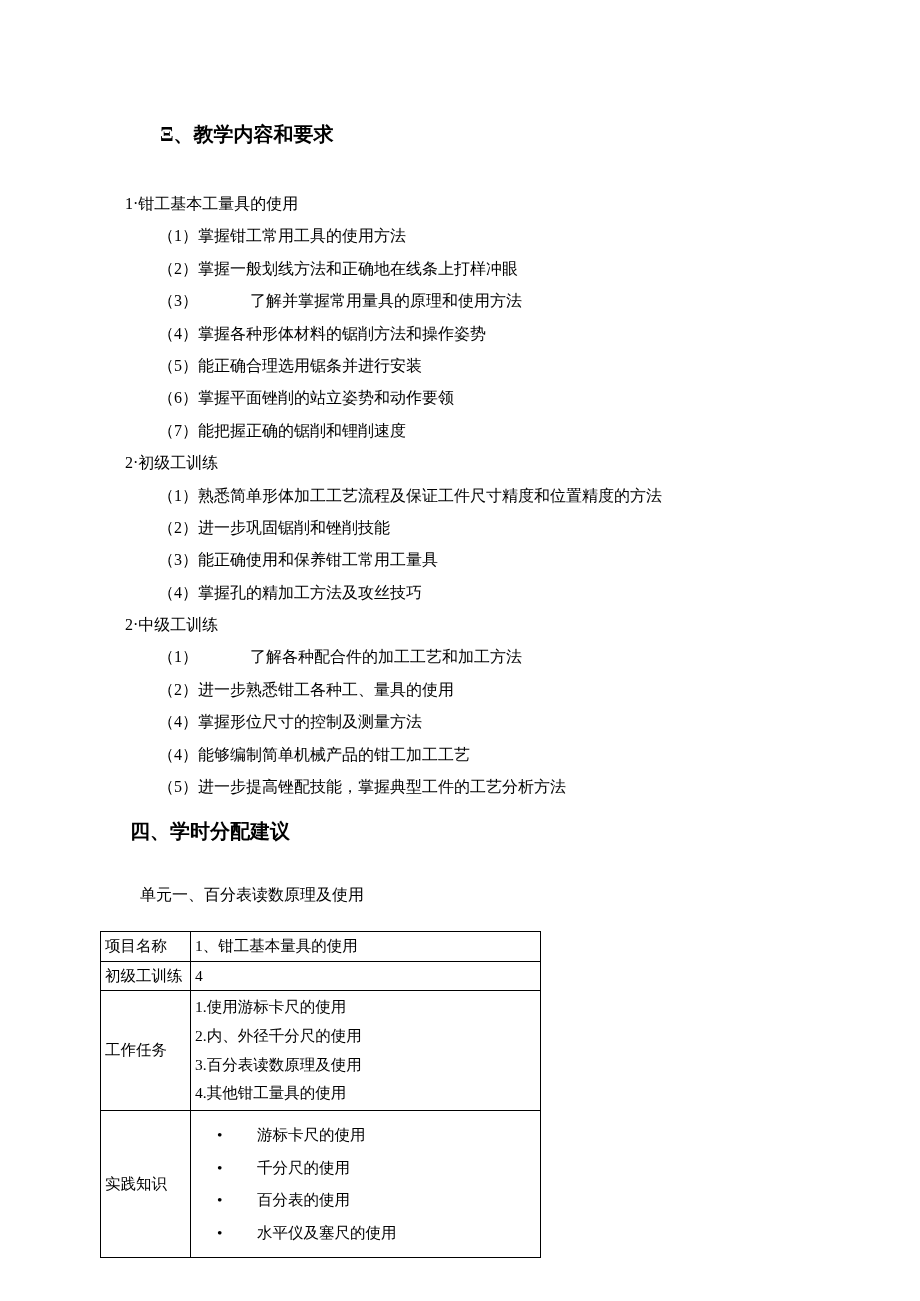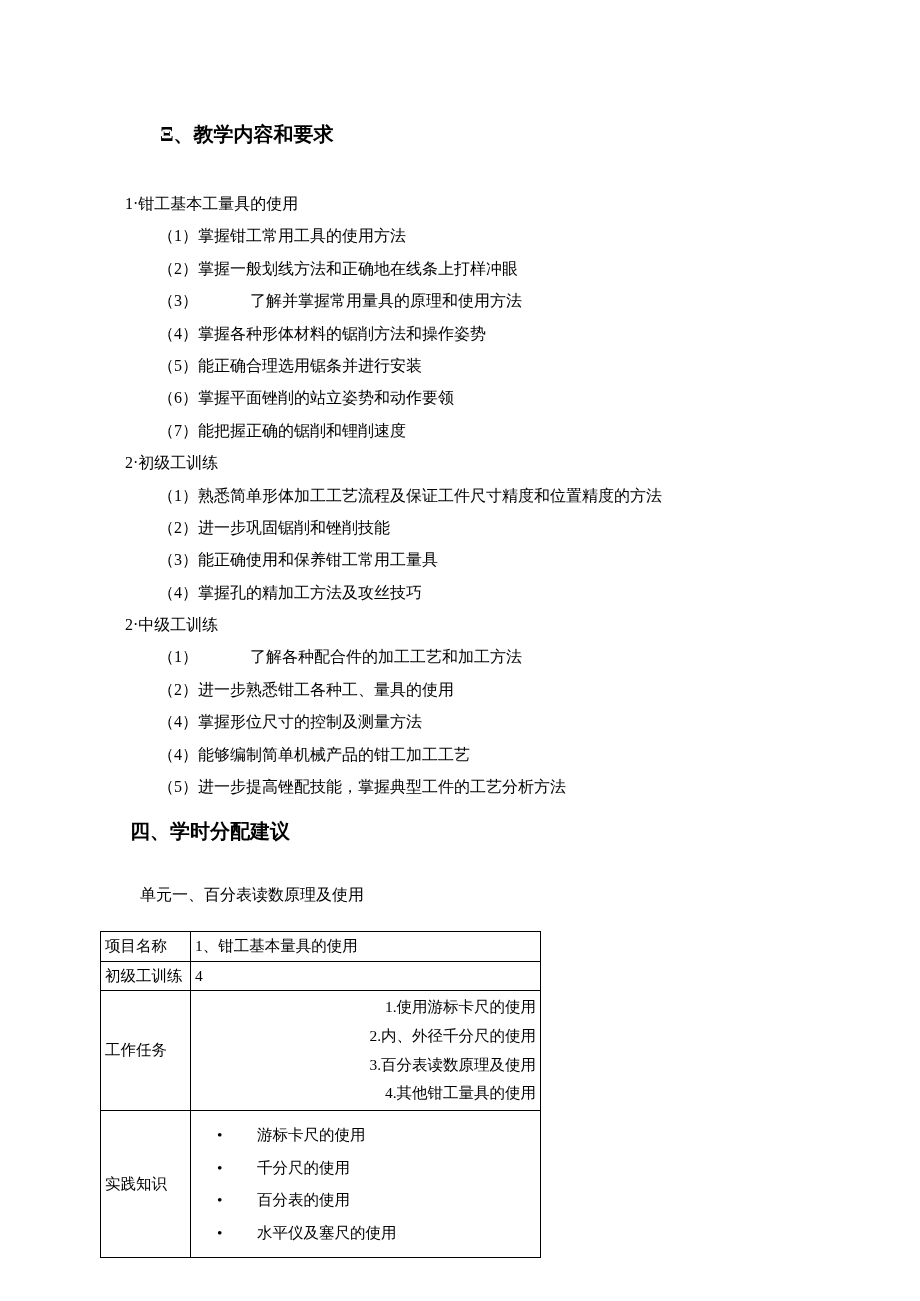--- a/index.html
+++ b/index.html
@@ -51,21 +51,21 @@
     td {
       border: 1px solid #000;
       padding: 2px 4px;
       vertical-align: middle;
       font-size: 15.5px;
       line-height: 1.6;
     }
     td.label {
       width: 90px;
     }
-    .task-list div { line-height: 1.85; text-align: right; }
+    .task-list div { line-height: 1.85; }
     .goal-list div { line-height: 1.7; }
     .practice-list { padding: 6px 0; }
     .practice-list div { padding-left: 22px; line-height: 2.1; }
     .practice-list .dot { display: inline-block; width: 40px; text-align: left; }
   </style>
 </head>
 <body>
 
 <div class="h2">Ξ、教学内容和要求</div>
 

